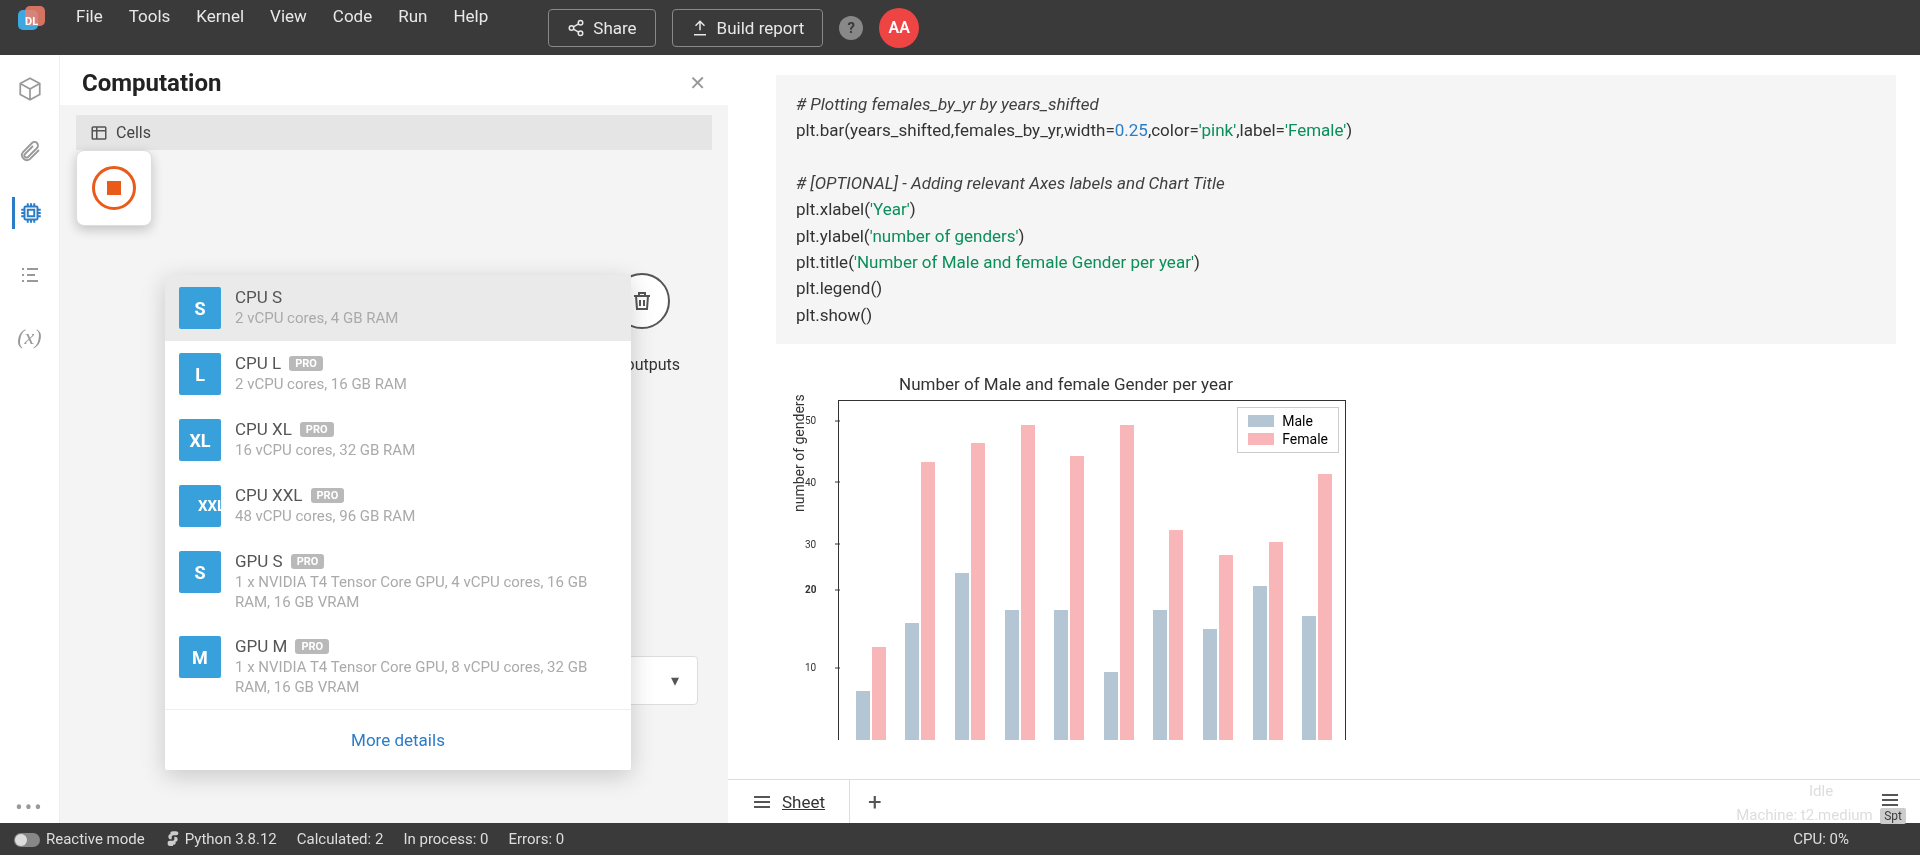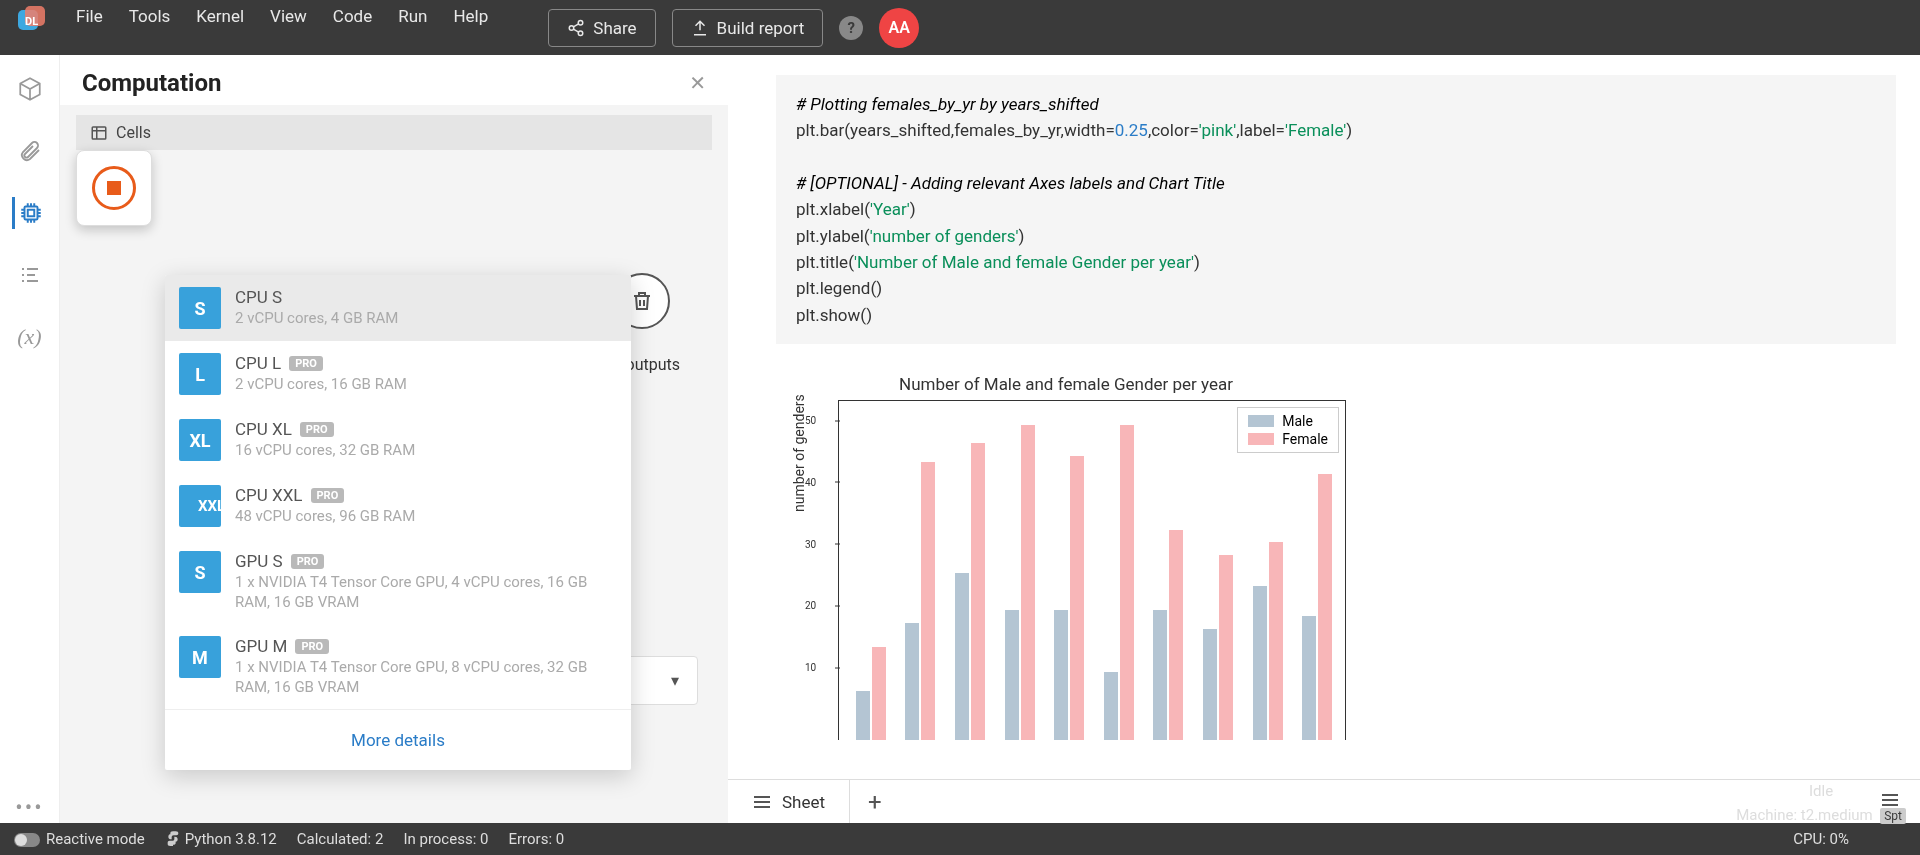--- a/index.html
+++ b/index.html
@@ -53,42 +53,42 @@
 .mi-title { display: flex; gap: 8px; align-items: center; font-size: 17px; color: #555; }
 .mi-title .pro { background: #b9b9b9; color: #fff; font-size: 11px; padding: 1px 6px; border-radius: 3px; font-weight: 700; }
 .mi-desc { font-size: 15px; color: #aaa; margin-top: 2px; line-height: 1.3;}
 .machine-footer { padding: 20px 0; text-align: center; border-top: 1px solid #eee; }
 .machine-footer a { color: #2a7cc7; font-size: 17px; cursor: pointer; }
 
 
 .notebook { flex: 1; display: flex; flex-direction: column; overflow: hidden; }
 .notebook-scroll { flex: 1; overflow: hidden; padding: 20px 24px 0 48px; background: #fff; position: relative;}
 .code-block { background: #f5f5f5; padding: 16px 20px; font-family: "Menlo", "Consolas", monospace; font-size: 17px; line-height: 1.55; color: #333; white-space: pre; }
-.code-block .cm { color: #000000; font-style: italic; }
+.code-block .cm { color: #404040; font-style: italic; }
 .code-block .str { color: #0a8f5a; }
 .code-block .num { color: #2a7cc7; }
 
 
 .chart-wrap { margin-top: 30px; margin-left: 10px; width: 560px; }
 .chart-title { text-align: center; font-size: 17px; color: #333; margin-bottom: 6px;}
 .chart-area { position: relative; height: 340px; border-left: 1px solid #333; border-top: 1px solid #333; border-right: 1px solid #333; margin-left: 52px;}
 .chart-ylabel { position: absolute; left: -48px; top: 50%; transform: rotate(-90deg) translateX(50%); transform-origin: left top; font-size: 14px; color: #333; white-space: nowrap;}
 .ytick { position: absolute; left: -34px; font-size: 10px; color: #333; transform: translateY(-50%);}
 .ytick::after { content:''; position:absolute; left: 30px; top: 50%; width: 5px; height:1px; background:#333;}
 .bars { position: absolute; inset: 0; display: flex; align-items: flex-end; padding: 0 8px 0 12px; gap: 10px;}
 .pair { display: flex; align-items: flex-end; gap: 2px; flex: 1; justify-content: center;}
 .bar-m { width: 14px; background: #b4c5d3; }
 .bar-f { width: 14px; background: #f8b6b8; }
 .legend { position: absolute; top: 6px; right: 6px; border: 1px solid #ccc; background: #fff; padding: 4px 10px; font-size: 14px;}
 .legend-row { display: flex; gap: 8px; align-items: center; padding: 1px 0;}
 .legend-sw { width: 26px; height: 12px;}
 
 
 .sheet-tabs { height: 44px; border-top: 1px solid #ddd; display: flex; align-items: center; background:#fff; }
-.sheet-tab { display: flex; align-items: center; gap: 10px; padding: 0 24px; height: 100%; border-right: 1px solid #ddd; font-size: 17px; color: #333; cursor: pointer;}
+.sheet-tab { display: flex; align-items: center; gap: 10px; padding: 0 24px; height: 100%; border-right: 1px solid #ddd; font-size: 17px; color: #333; cursor: pointer; text-decoration: underline;}
 .sheet-add { padding: 0 18px; font-size: 24px; color: #555; cursor: pointer;}
 .sheet-tabs .right-icon { margin-left: auto; padding: 0 20px; color: #555; cursor: pointer;}
 
 
 .statusbar { height: 32px; background: #3a3a3a; color: #ddd; display: flex; align-items: center; padding: 0 14px; font-size: 15px; gap: 20px; flex-shrink: 0;}
 .statusbar .right { margin-left: auto; display: flex; gap: 6px; align-items: center; flex-direction: column;}
 .statusbar .spt { background:#ccc; color:#3a3a3a; font-size:12px; padding:1px 4px; border-radius:2px;}
 .toggle { width: 26px; height: 14px; border-radius: 7px; background: #888; position: relative; display:inline-block; vertical-align:middle; margin-right:6px;}
 .toggle::after { content:''; position:absolute; width:12px; height:12px; border-radius:50%; background:#ddd; top:1px; left:1px;}
 
@@ -271,21 +271,21 @@
 <span>plt.title(</span><span class="str">'Number of Male and female Gender per year'</span><span>)</span>
 <span>plt.legend()</span>
 <span>plt.show()</span></div>
 
       <div class="chart-wrap">
         <div class="chart-title">Number of Male and female Gender per year</div>
         <div class="chart-area">
           <div class="chart-ylabel">number of genders</div>
           <div id="yticks-holder">
               <div class="ytick" style="bottom: 61.8182px; text-align: right;">10</div>
-              <div class="ytick" style="bottom: 124px;">20</div>
+              <div class="ytick" style="bottom: 140px; font-weight: bold;">20</div>
               <div class="ytick" style="bottom: 185.455px;">30</div>
               <div class="ytick" style="bottom: 247.273px;">40</div>
               <div class="ytick" style="bottom: 309.091px;">50</div>
             </div>
           <div class="bars" id="bars-holder">
               <div class="pair">
                 <div class="bar-m" style="height: 49.4545px;"></div>
                 <div class="bar-f" style="height: 92.7273px;"></div>
               </div>
               <div class="pair">

